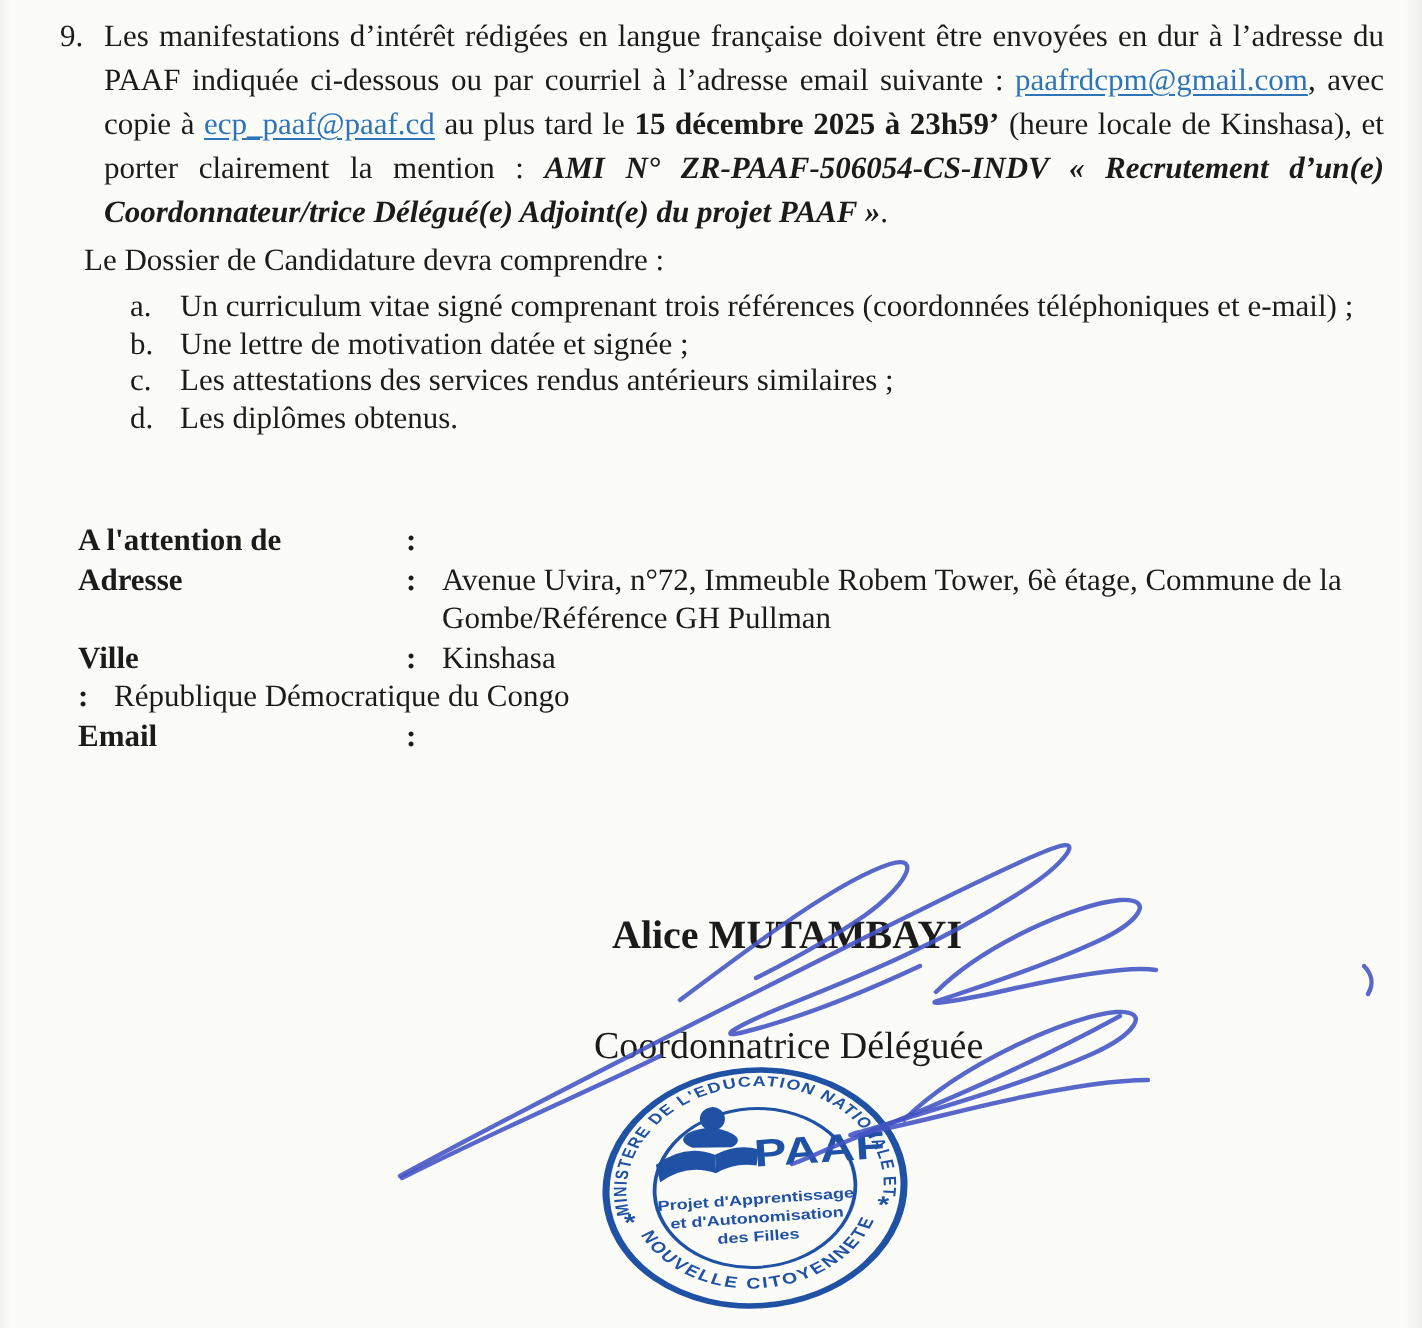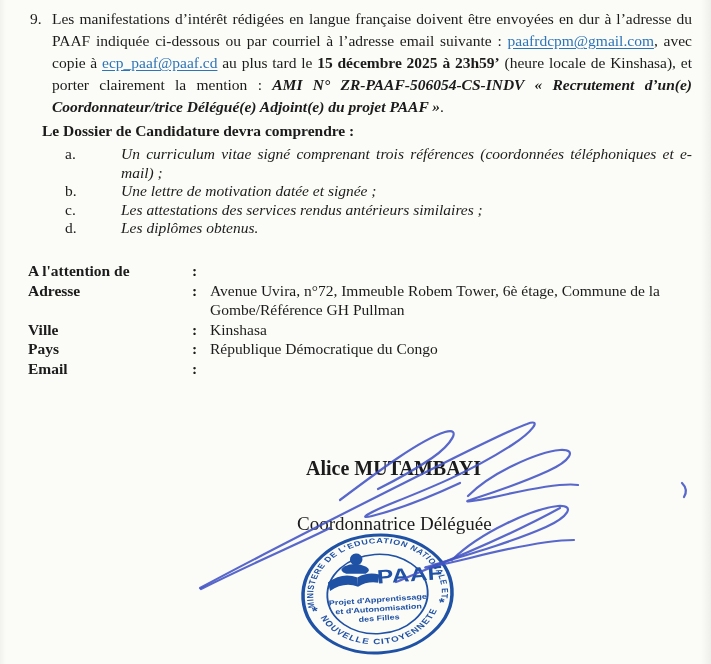--- a/index.html
+++ b/index.html
@@ -34,28 +34,28 @@
   .para9 .num{width:22px;flex:0 0 22px;line-height:22px;}
   .para9 .ptext{flex:1;text-align:justify;line-height:22px;}
 
   .seg-normal{}
   .seg-bold{font-weight:bold;}
   .seg-bolditalic{font-weight:bold;font-style:italic;}
   .seg-link{color:var(--link);text-decoration:underline;text-underline-offset:2px;}
 
   
   .dossier{position:absolute;top:122px;left:42px;width:650px;}
-  .dossier h3{font-size:15.5px;font-weight:bold;line-height:18px;}
+  .dossier h3{font-size:15.5px;font-weight:normal;line-height:18px;}
   .dossier ol{list-style:none;margin-top:5px;}
   .dossier li{display:flex;margin-left:23px;line-height:18.5px;}
   .dossier .li-label{flex:0 0 25px;font-style:normal;}
-  .dossier .li-text{flex:1;font-style:italic;text-align:justify;margin-left:31px;}
+  .dossier .li-text{flex:1;text-align:justify;}
 
   
-  .contact{position:absolute;top:261px;left:28px;width:660px;}
+  .contact{position:absolute;top:261px;left:39px;width:660px;}
   .crow{display:flex;line-height:19.5px;}
   .clabel{flex:0 0 164px;font-weight:bold;}
   .ccolon{flex:0 0 18px;font-weight:bold;}
   .cvalue{width:465px;flex:0 0 465px;}
 
   
   .sig-name{position:absolute;top:457px;left:306px;font-weight:bold;font-size:20px;white-space:nowrap;}
   .sig-title{position:absolute;top:513px;left:297px;font-size:19px;white-space:nowrap;}
 
   .stamp{position:absolute;top:532px;left:299px;width:157px;height:124px;transform:rotate(-4deg);}
@@ -112,21 +112,20 @@
     <div class="clabel">Adresse</div>
     <div class="ccolon">:</div>
     <div class="cvalue"><span class="seg-normal">Avenue Uvira, n°72, Immeuble Robem Tower, 6è étage, Commune de la Gombe/Référence GH Pullman</span></div>
   </div>
   <div class="crow">
     <div class="clabel">Ville</div>
     <div class="ccolon">:</div>
     <div class="cvalue"><span class="seg-normal">Kinshasa</span></div>
   </div>
   <div class="crow">
-    <div class="clabel">Pays</div>
     <div class="ccolon">:</div>
     <div class="cvalue"><span class="seg-normal">République Démocratique du Congo</span></div>
   </div>
   <div class="crow">
     <div class="clabel">Email</div>
     <div class="ccolon">:</div>
   </div>
 </section>
 
 <div class="sig-name">Alice MUTAMBAYI</div>

